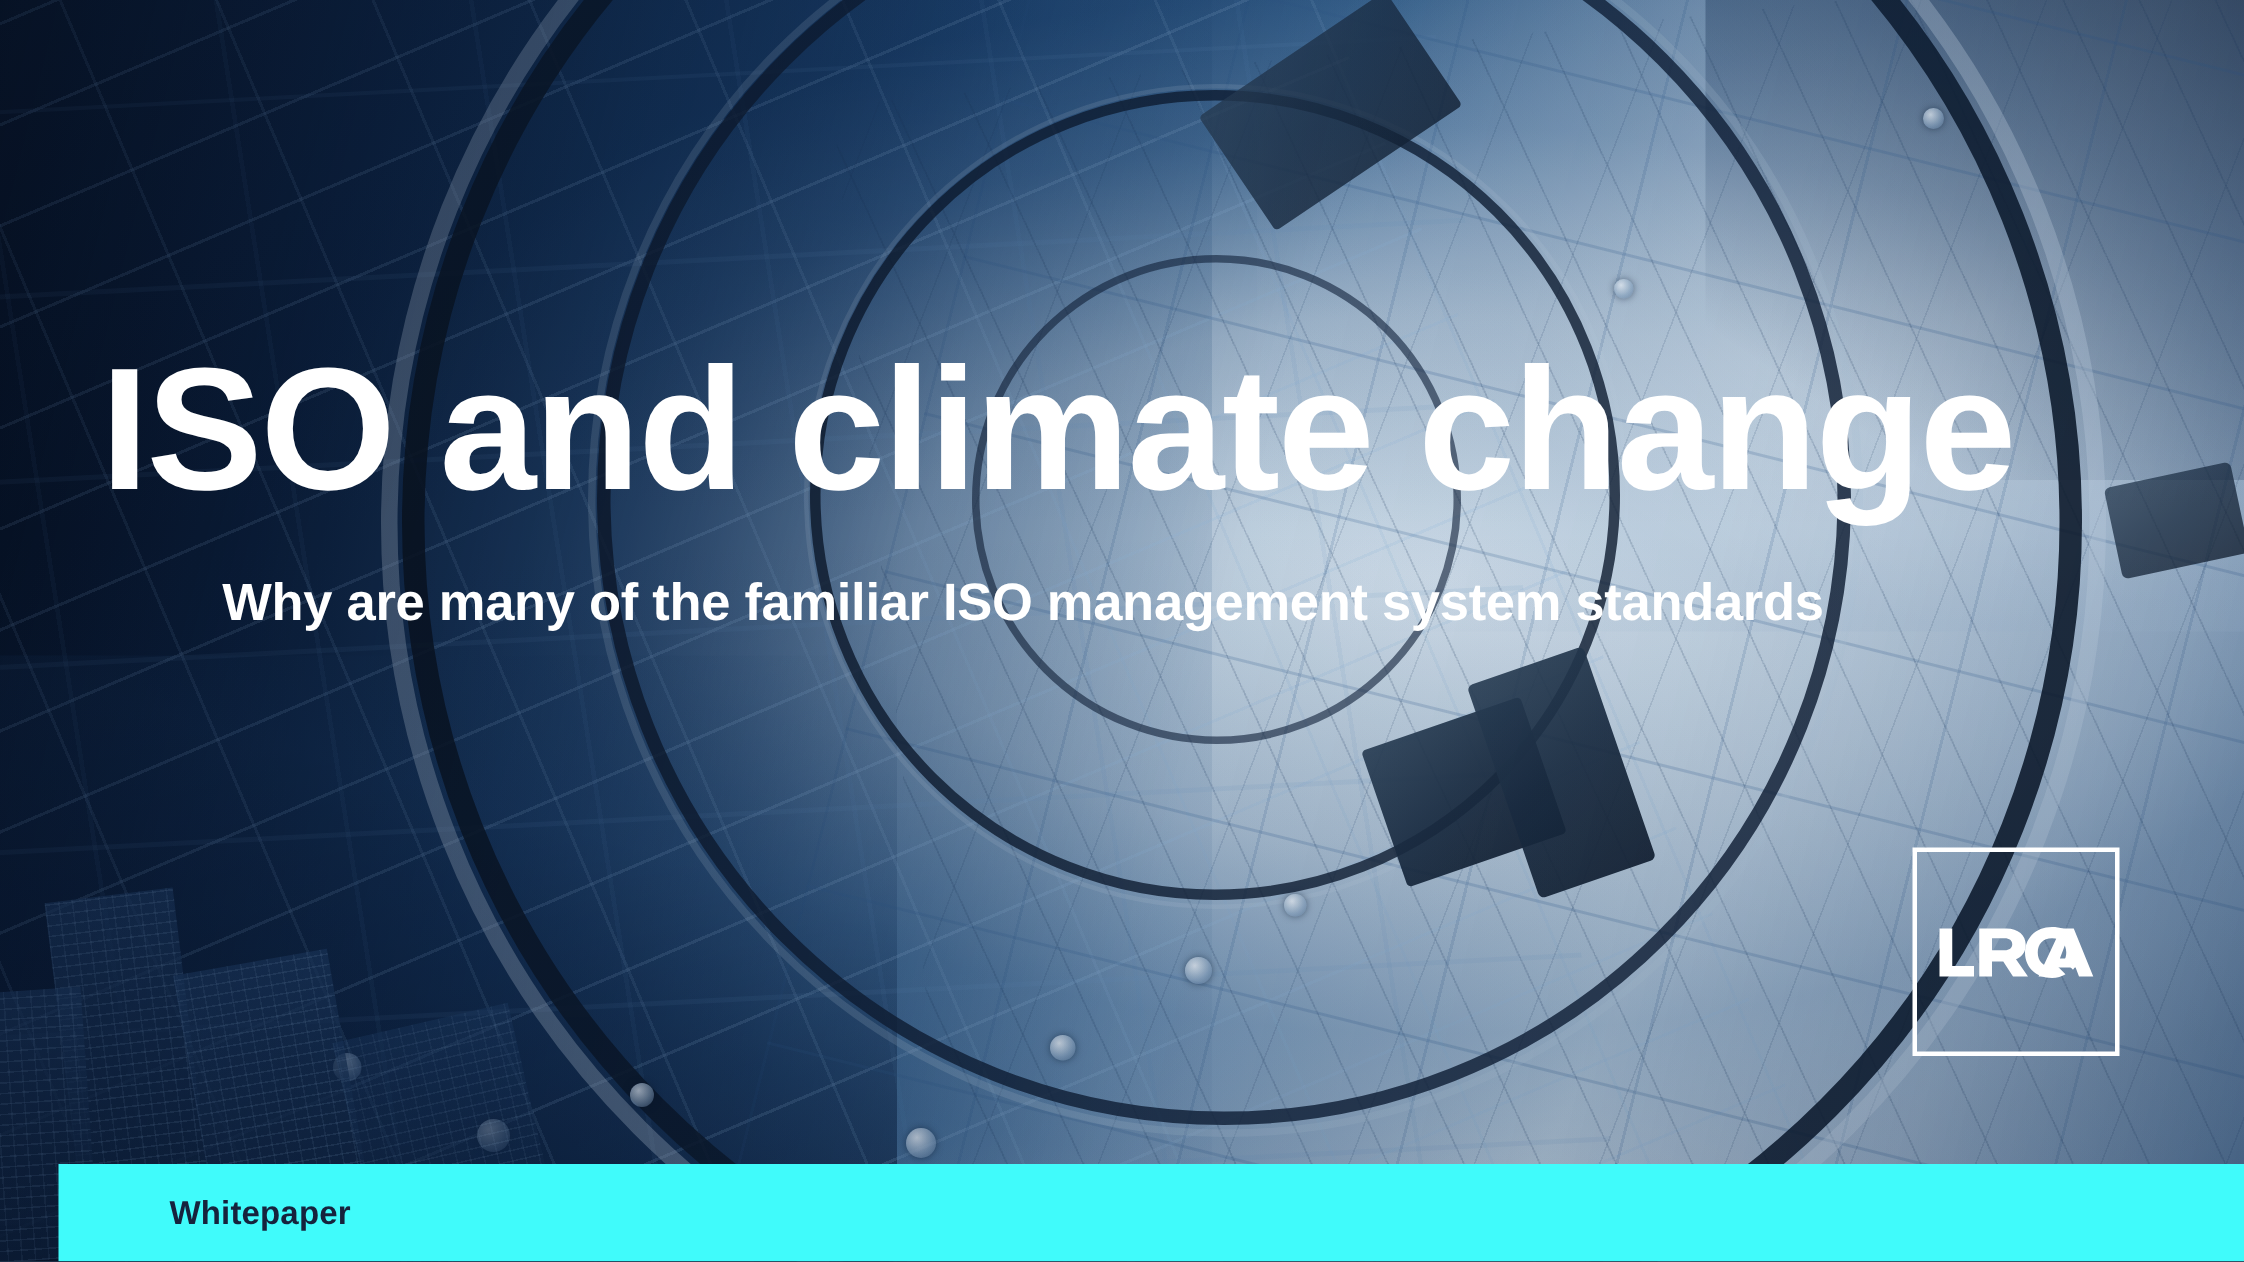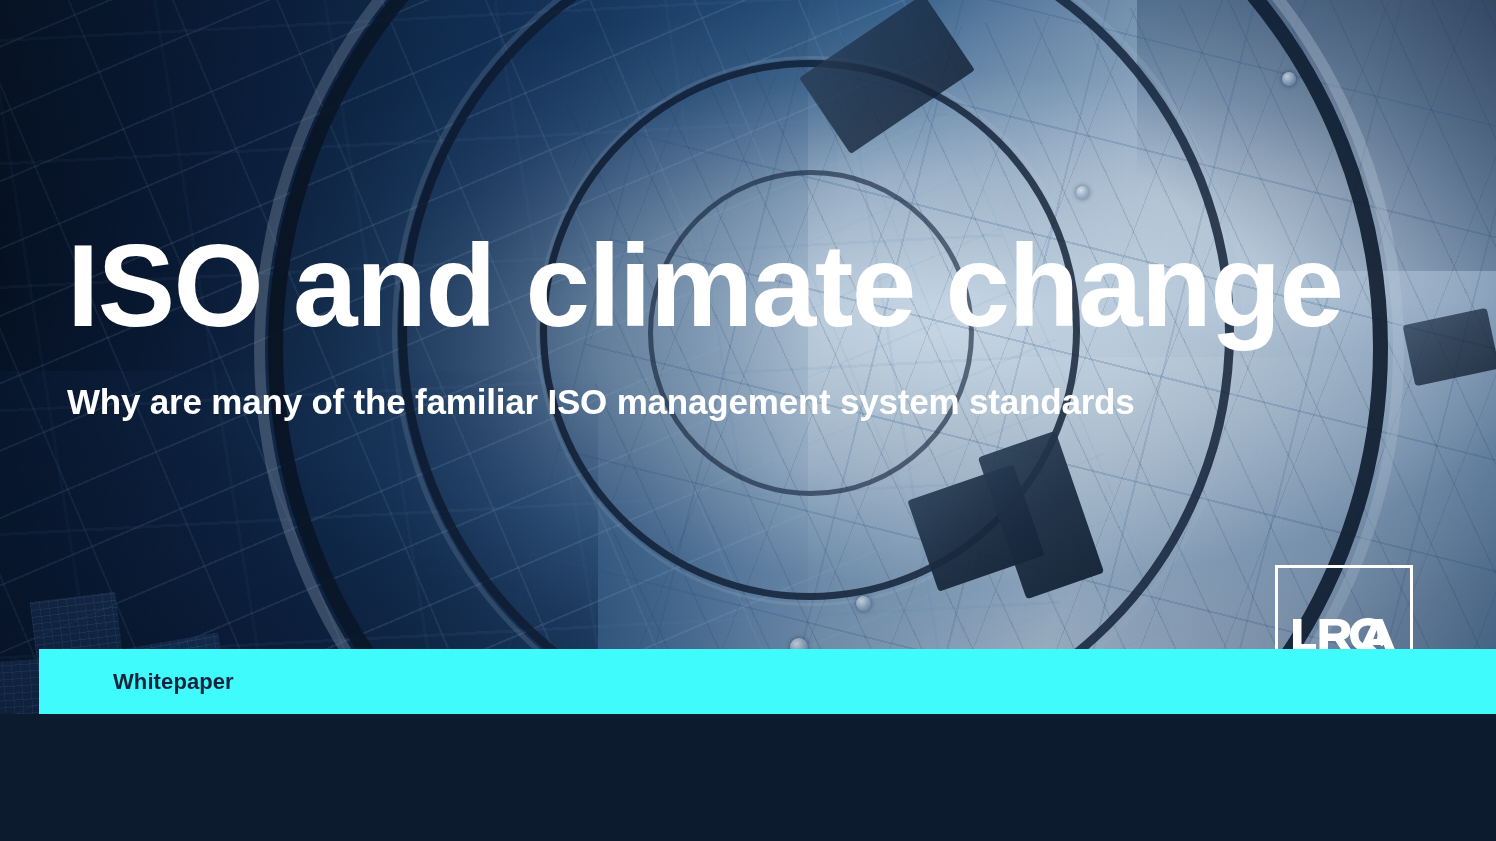--- a/index.html
+++ b/index.html
@@ -8,21 +8,21 @@
   html, body {
     width:1496px; height:841px;
     background:#0d1b2e;
     font-family:"Liberation Sans", sans-serif;
     overflow:hidden;
   }
 
   
   .cover {
     position:relative;
-    width:1496px; height:714px;
+    width:1496px; height:841px;
     overflow:hidden;
     background:#11253f;
   }
 
   
   .photo {
     position:absolute; inset:0;
     overflow:hidden;
     background:
       radial-gradient(ellipse 70% 62% at 64% 46%, rgba(214,226,236,0.96) 0%, rgba(186,203,219,0.82) 34%, rgba(120,152,184,0.38) 58%, rgba(30,62,102,0.05) 76%, rgba(16,38,68,0) 88%),
@@ -193,21 +193,21 @@
   }
   .subhead {
     margin-top:36px;
     font-size:35px;
     line-height:1.24;
     font-weight:700;
     color:#ffffff;
     letter-spacing:-0.2px;
     max-width:1230px;
   }
-  .subhead-line { display:block; }
+  .subhead-line { display:block;text-align:center; }
 
   
   .logo {
     position:absolute;
     left:1275px; top:565px;
     width:138px; height:139px;
     border:3px solid #ffffff;
     display:flex; align-items:center; justify-content:center;
   }
   .logo svg { display:block; }

